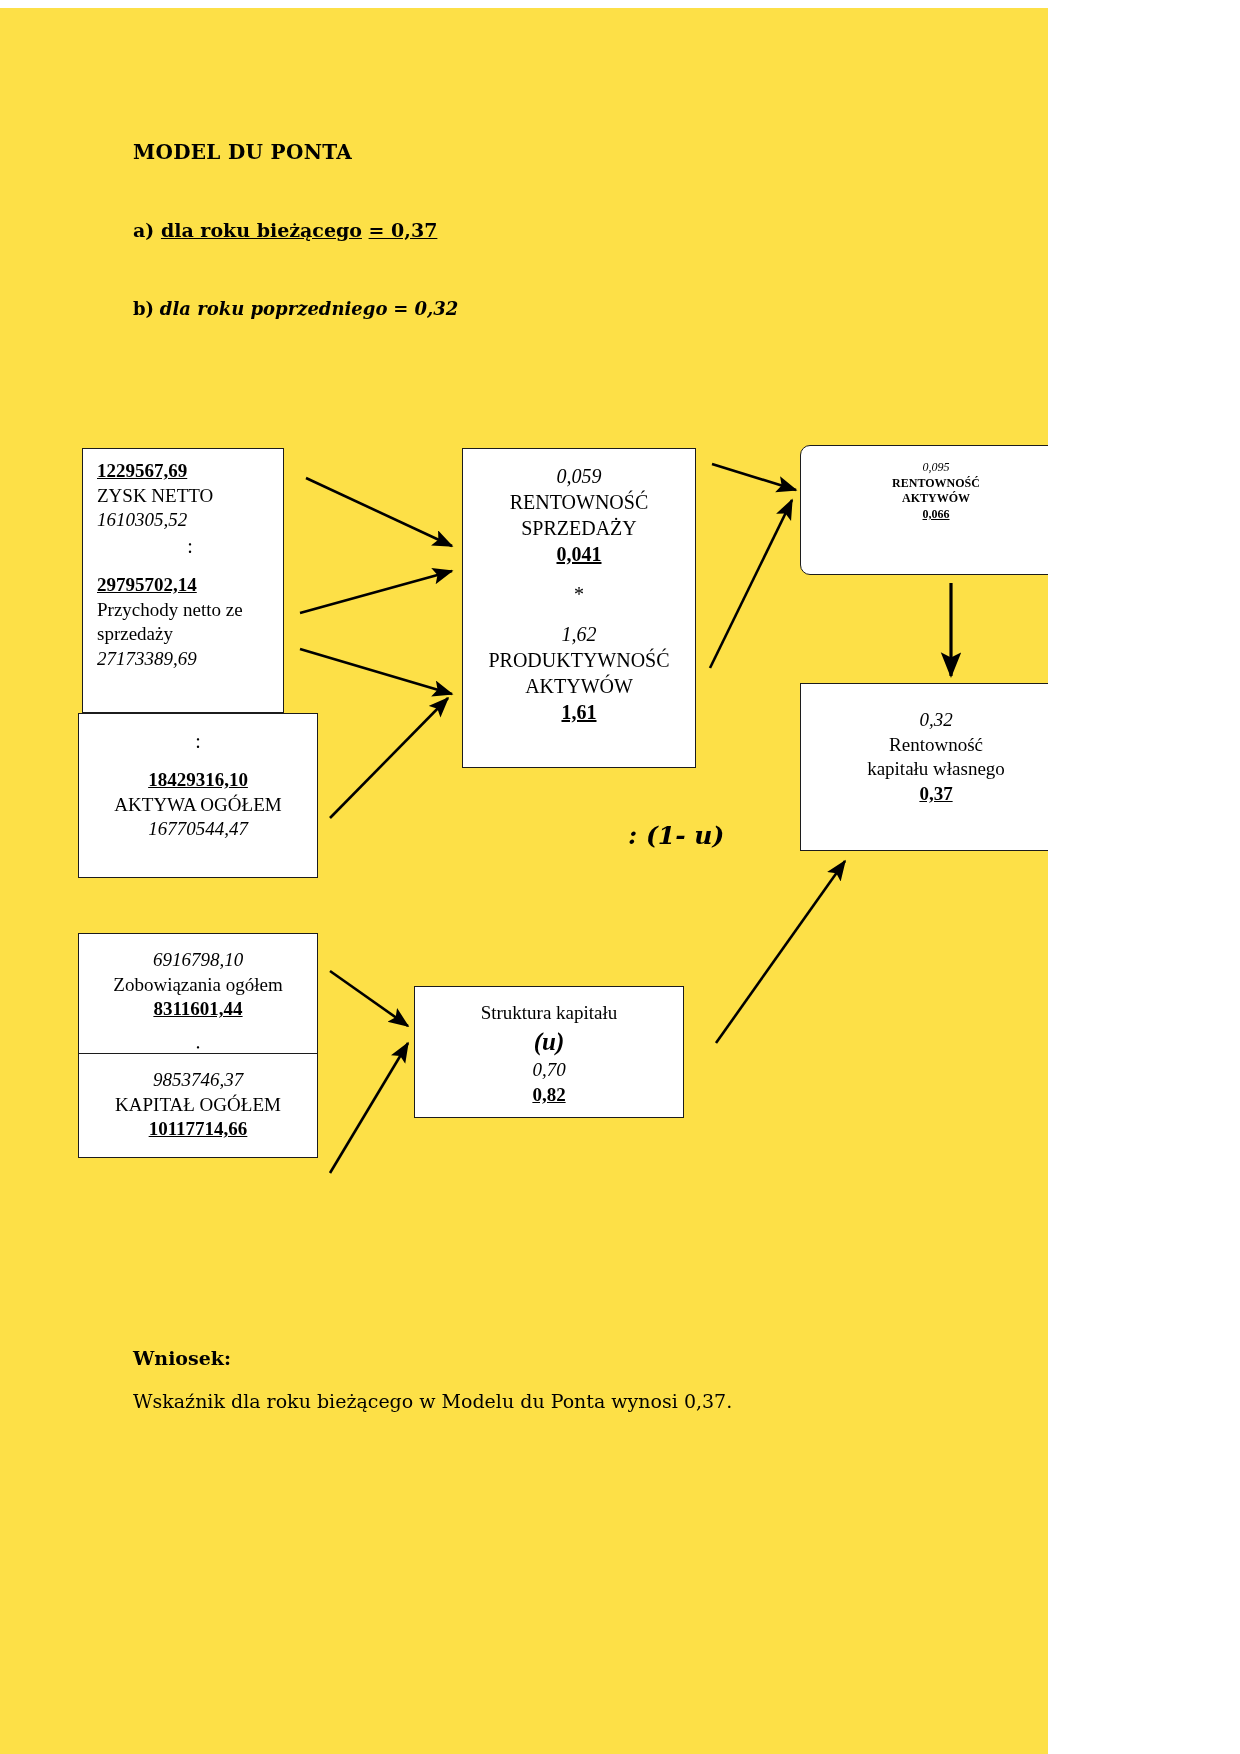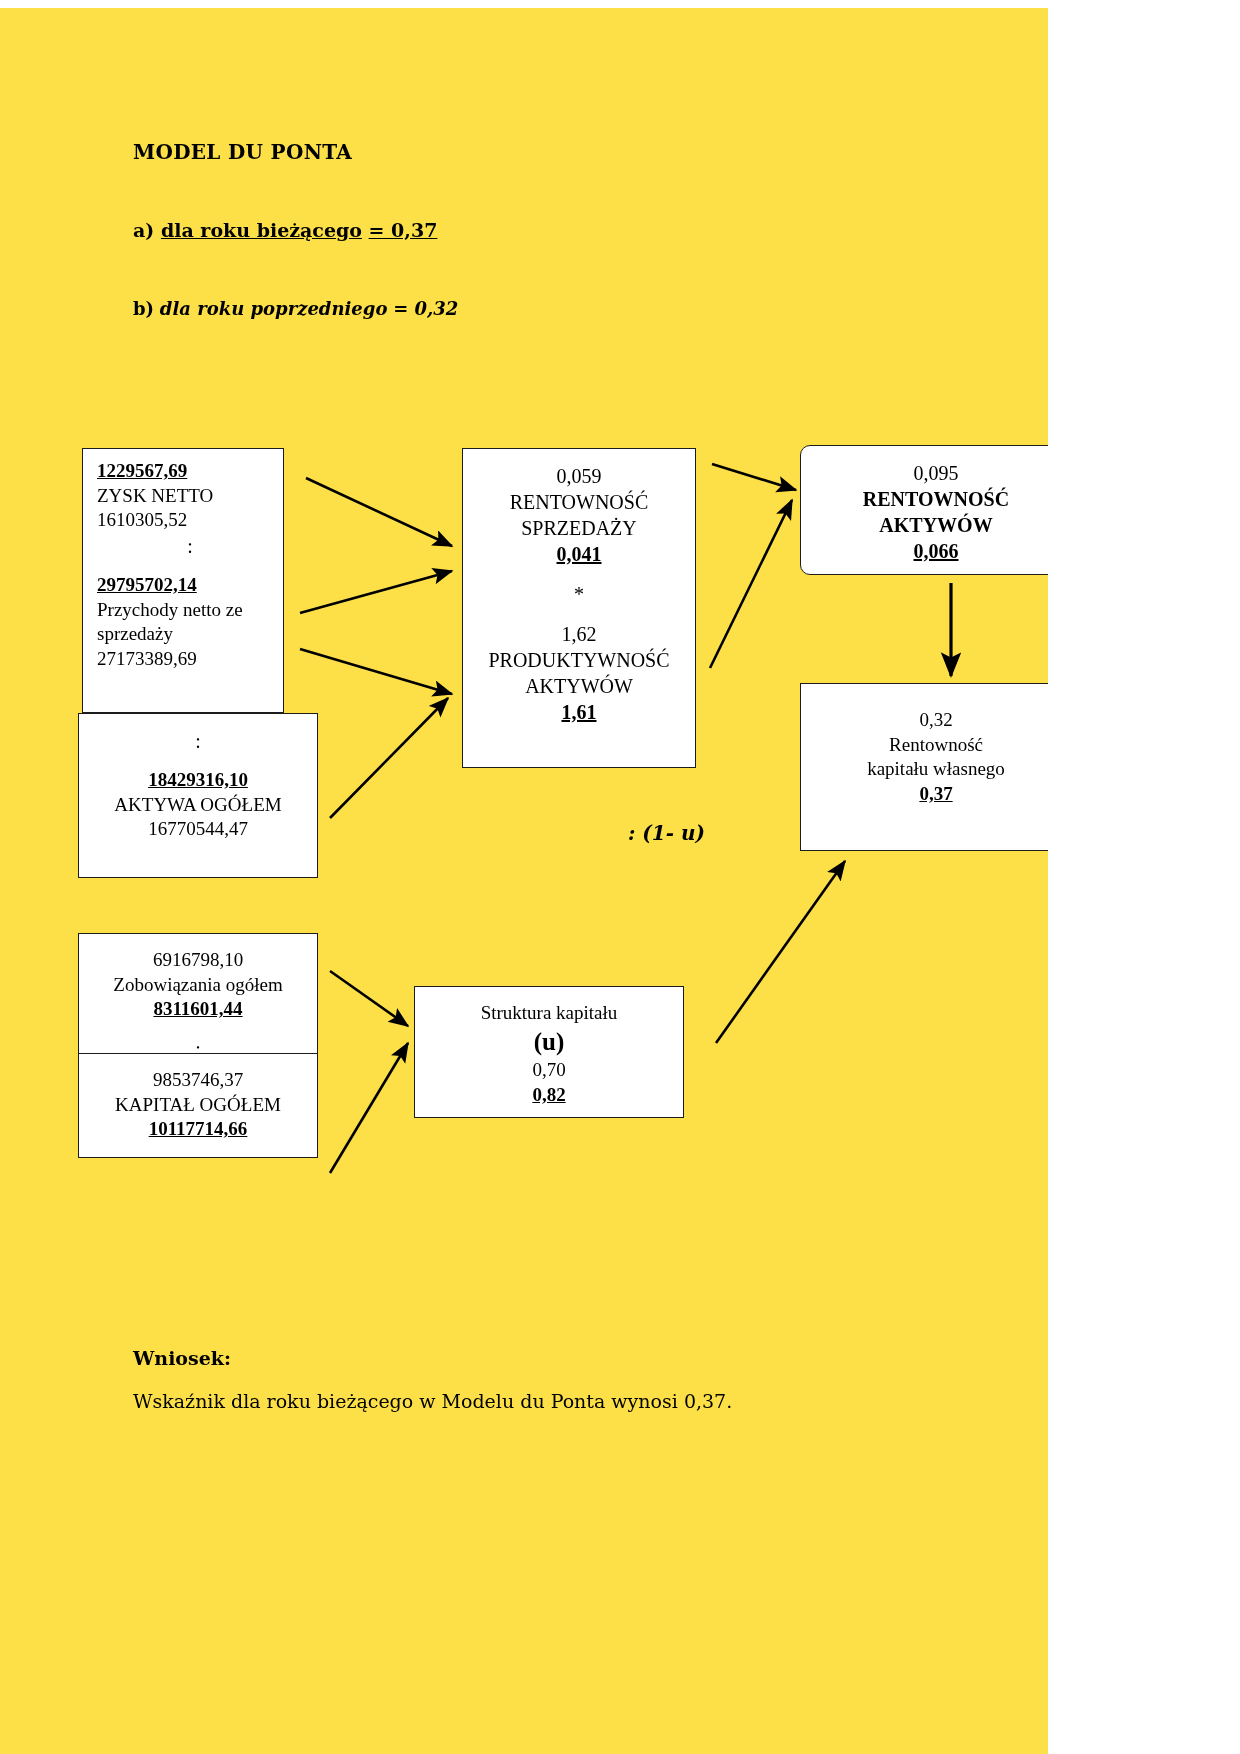--- a/index.html
+++ b/index.html
@@ -55,55 +55,55 @@
   
   .box {
     position: absolute;
     border: 1.6px solid #1c1c1c;
     background: #ffffff;
     box-sizing: border-box;
     font-size: 19px;
     line-height: 1.30;
   }
   .box .ln { display: block; white-space: nowrap; }
-  .ital   { }
+  .ital   { font-style: italic; }
   .bold   { font-weight: bold; }
   .bu     { font-weight: bold; text-decoration: underline; }
   .ctr    { text-align: center; }
   .lft    { text-align: left; }
   .gap    { display: block; height: 14px; }
 
   
   #box-zysk     { left: 82px;  top: 440px;  width: 202px; height: 265px; padding: 10px 0 0 14px; }
   #box-aktywa   { left: 78px;  top: 705px;  width: 240px; height: 165px; padding: 14px 0 0 0; }
   #box-zobow    { left: 78px;  top: 925px;  width: 240px; height: 150px; padding: 14px 0 0 0; }
   #box-kapital  { left: 78px;  top: 1045px; width: 240px; height: 105px; padding: 14px 0 0 0; }
   #box-rent-spr { left: 462px; top: 440px;  width: 234px; height: 320px; padding: 14px 0 0 0; }
   #box-struktura{ left: 414px; top: 978px;  width: 270px; height: 132px; padding: 14px 0 0 0; }
   #box-rent-akt { left: 800px; top: 437px;  width: 272px; height: 130px; padding: 14px 0 0 0; }
   #box-rent-kap { left: 800px; top: 675px;  width: 272px; height: 168px; padding: 24px 0 0 0; }
 
   #box-rent-spr  { font-size: 20px; }
-  #box-rent-akt  { font-size: 20px; border-radius: 10px; }
+  #box-rent-akt  { font-size: 12px; border-radius: 10px; }
   #box-rent-kap  { font-size: 19px; }
 
   .star { display: block; text-align: center; font-size: 20px; }
 
   
   .colon-ln { display:block; text-align:center; font-size: 20px; }
 
   
   #div-label {
     position: absolute;
     left: 628px;
     top: 813px;
     font-family: "DejaVu Serif", "Liberation Serif", serif;
     font-style: italic;
     font-weight: bold;
-    font-size: 20px;
+    font-size: 25px;
     white-space: nowrap;
   }
 
   
   #wniosek-title {
     position: absolute;
     left: 133px;
     top: 1339px;
     font-family: "DejaVu Serif", "Liberation Serif", serif;
     font-weight: bold;

